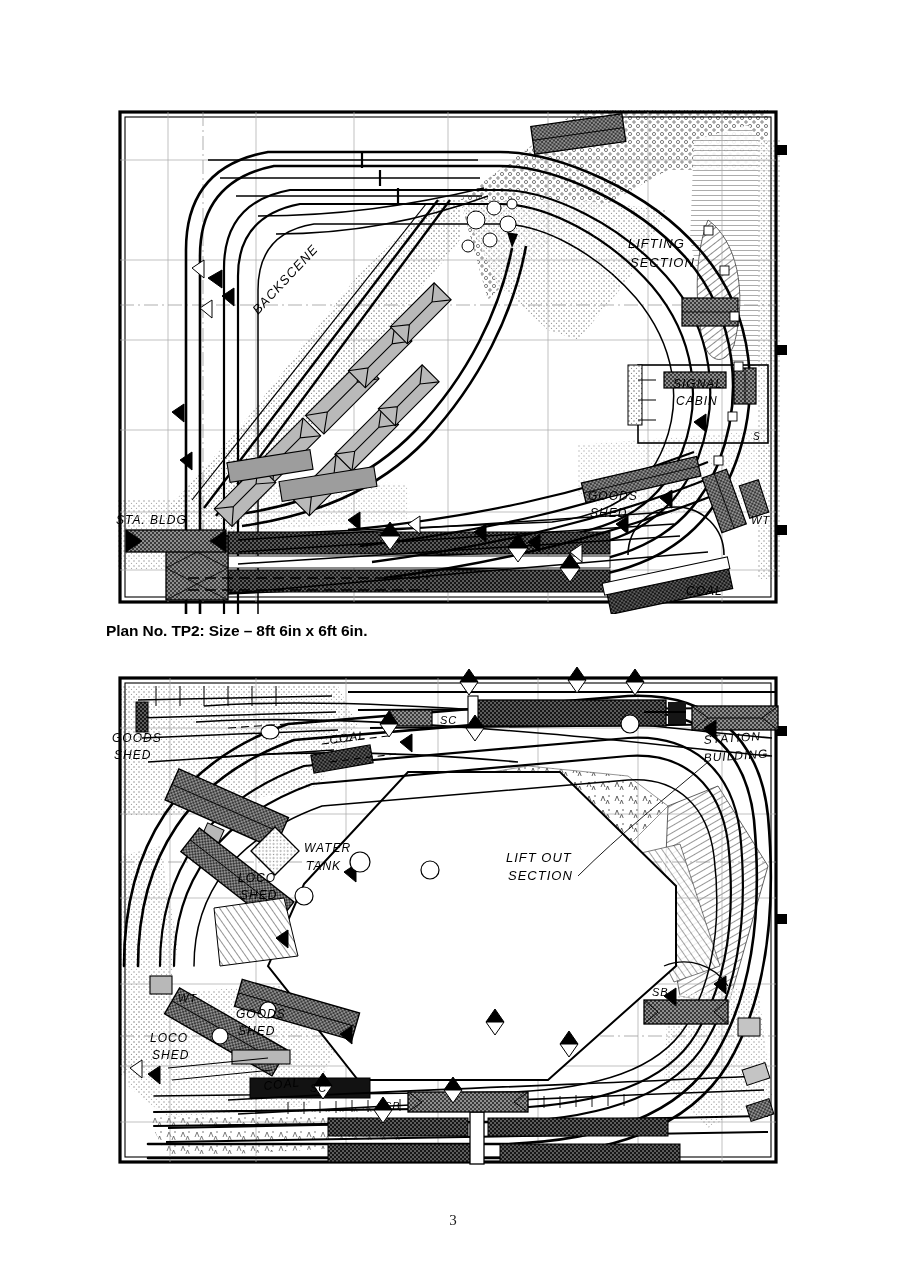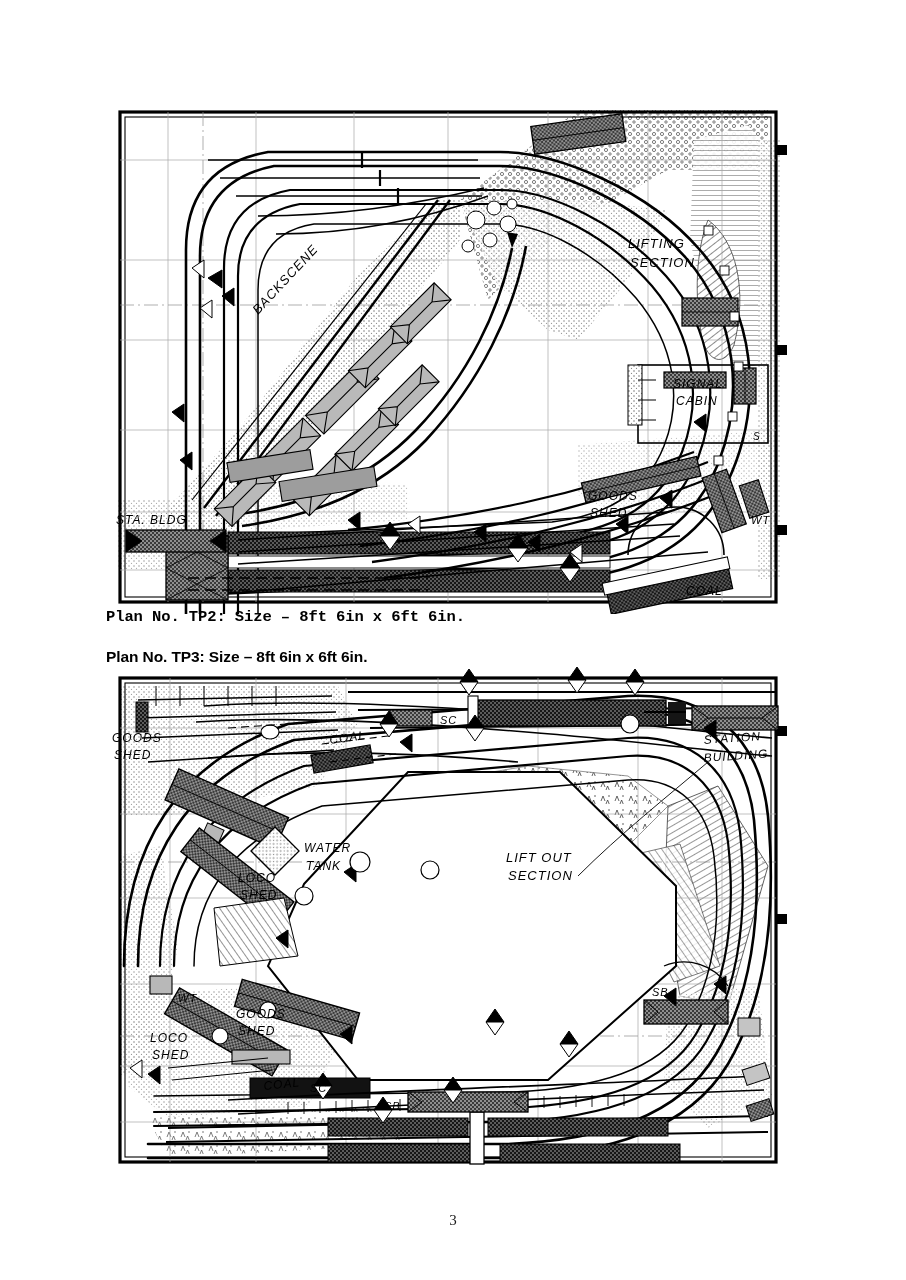--- a/index.html
+++ b/index.html
@@ -28,21 +28,21 @@
   .caption {
     position: absolute;
     left: 106px;
     font-family: "Liberation Sans", sans-serif;
     font-weight: bold;
     font-size: 15.5px;
     letter-spacing: -0.1px;
     color: #000000;
     white-space: nowrap;
   }
-  #caption-tp2 { top: 608px; font-family: Liberation Mono, monospace; }
+  #caption-tp2 { top: 622px; }
   #caption-tp3 { top: 648px; }
 
   
   #page-number {
     position: absolute;
     left: 0;
     top: 1212px;
     width: 906px;
     text-align: center;
     font-family: "Liberation Serif", serif;
@@ -362,21 +362,20 @@
         <text x="482" y="417" font-size="12">SHED</text>
         <text x="8" y="424" font-size="12">STA. BLDG</text>
         <text x="643" y="424" font-size="11">WT</text>
         <text x="645" y="340" font-size="10">S</text>
         <text x="578" y="495" font-size="12">COAL</text>
       </g>
     </svg>
   </div>
 
   <div class="caption" id="caption-tp2">Plan No. TP2: Size – 8ft 6in x 6ft 6in.</div>
-  <div class="caption" id="caption-tp3">Plan No. TP3: Size – 8ft 6in x 6ft 6in.</div>
 
   <div class="plan" id="plan-tp3">
     <svg width="680" height="508" viewBox="0 0 680 508" xmlns="http://www.w3.org/2000/svg">
       <defs>
         <pattern id="dots3" width="5" height="5" patternUnits="userSpaceOnUse">
           <rect width="5" height="5" fill="#ffffff"></rect>
           <circle cx="1" cy="1" r="0.75" fill="#6d6d6d"></circle>
           <circle cx="3.5" cy="3.4" r="0.6" fill="#8a8a8a"></circle>
         </pattern>
         <pattern id="scrub3" width="14" height="14" patternUnits="userSpaceOnUse">

